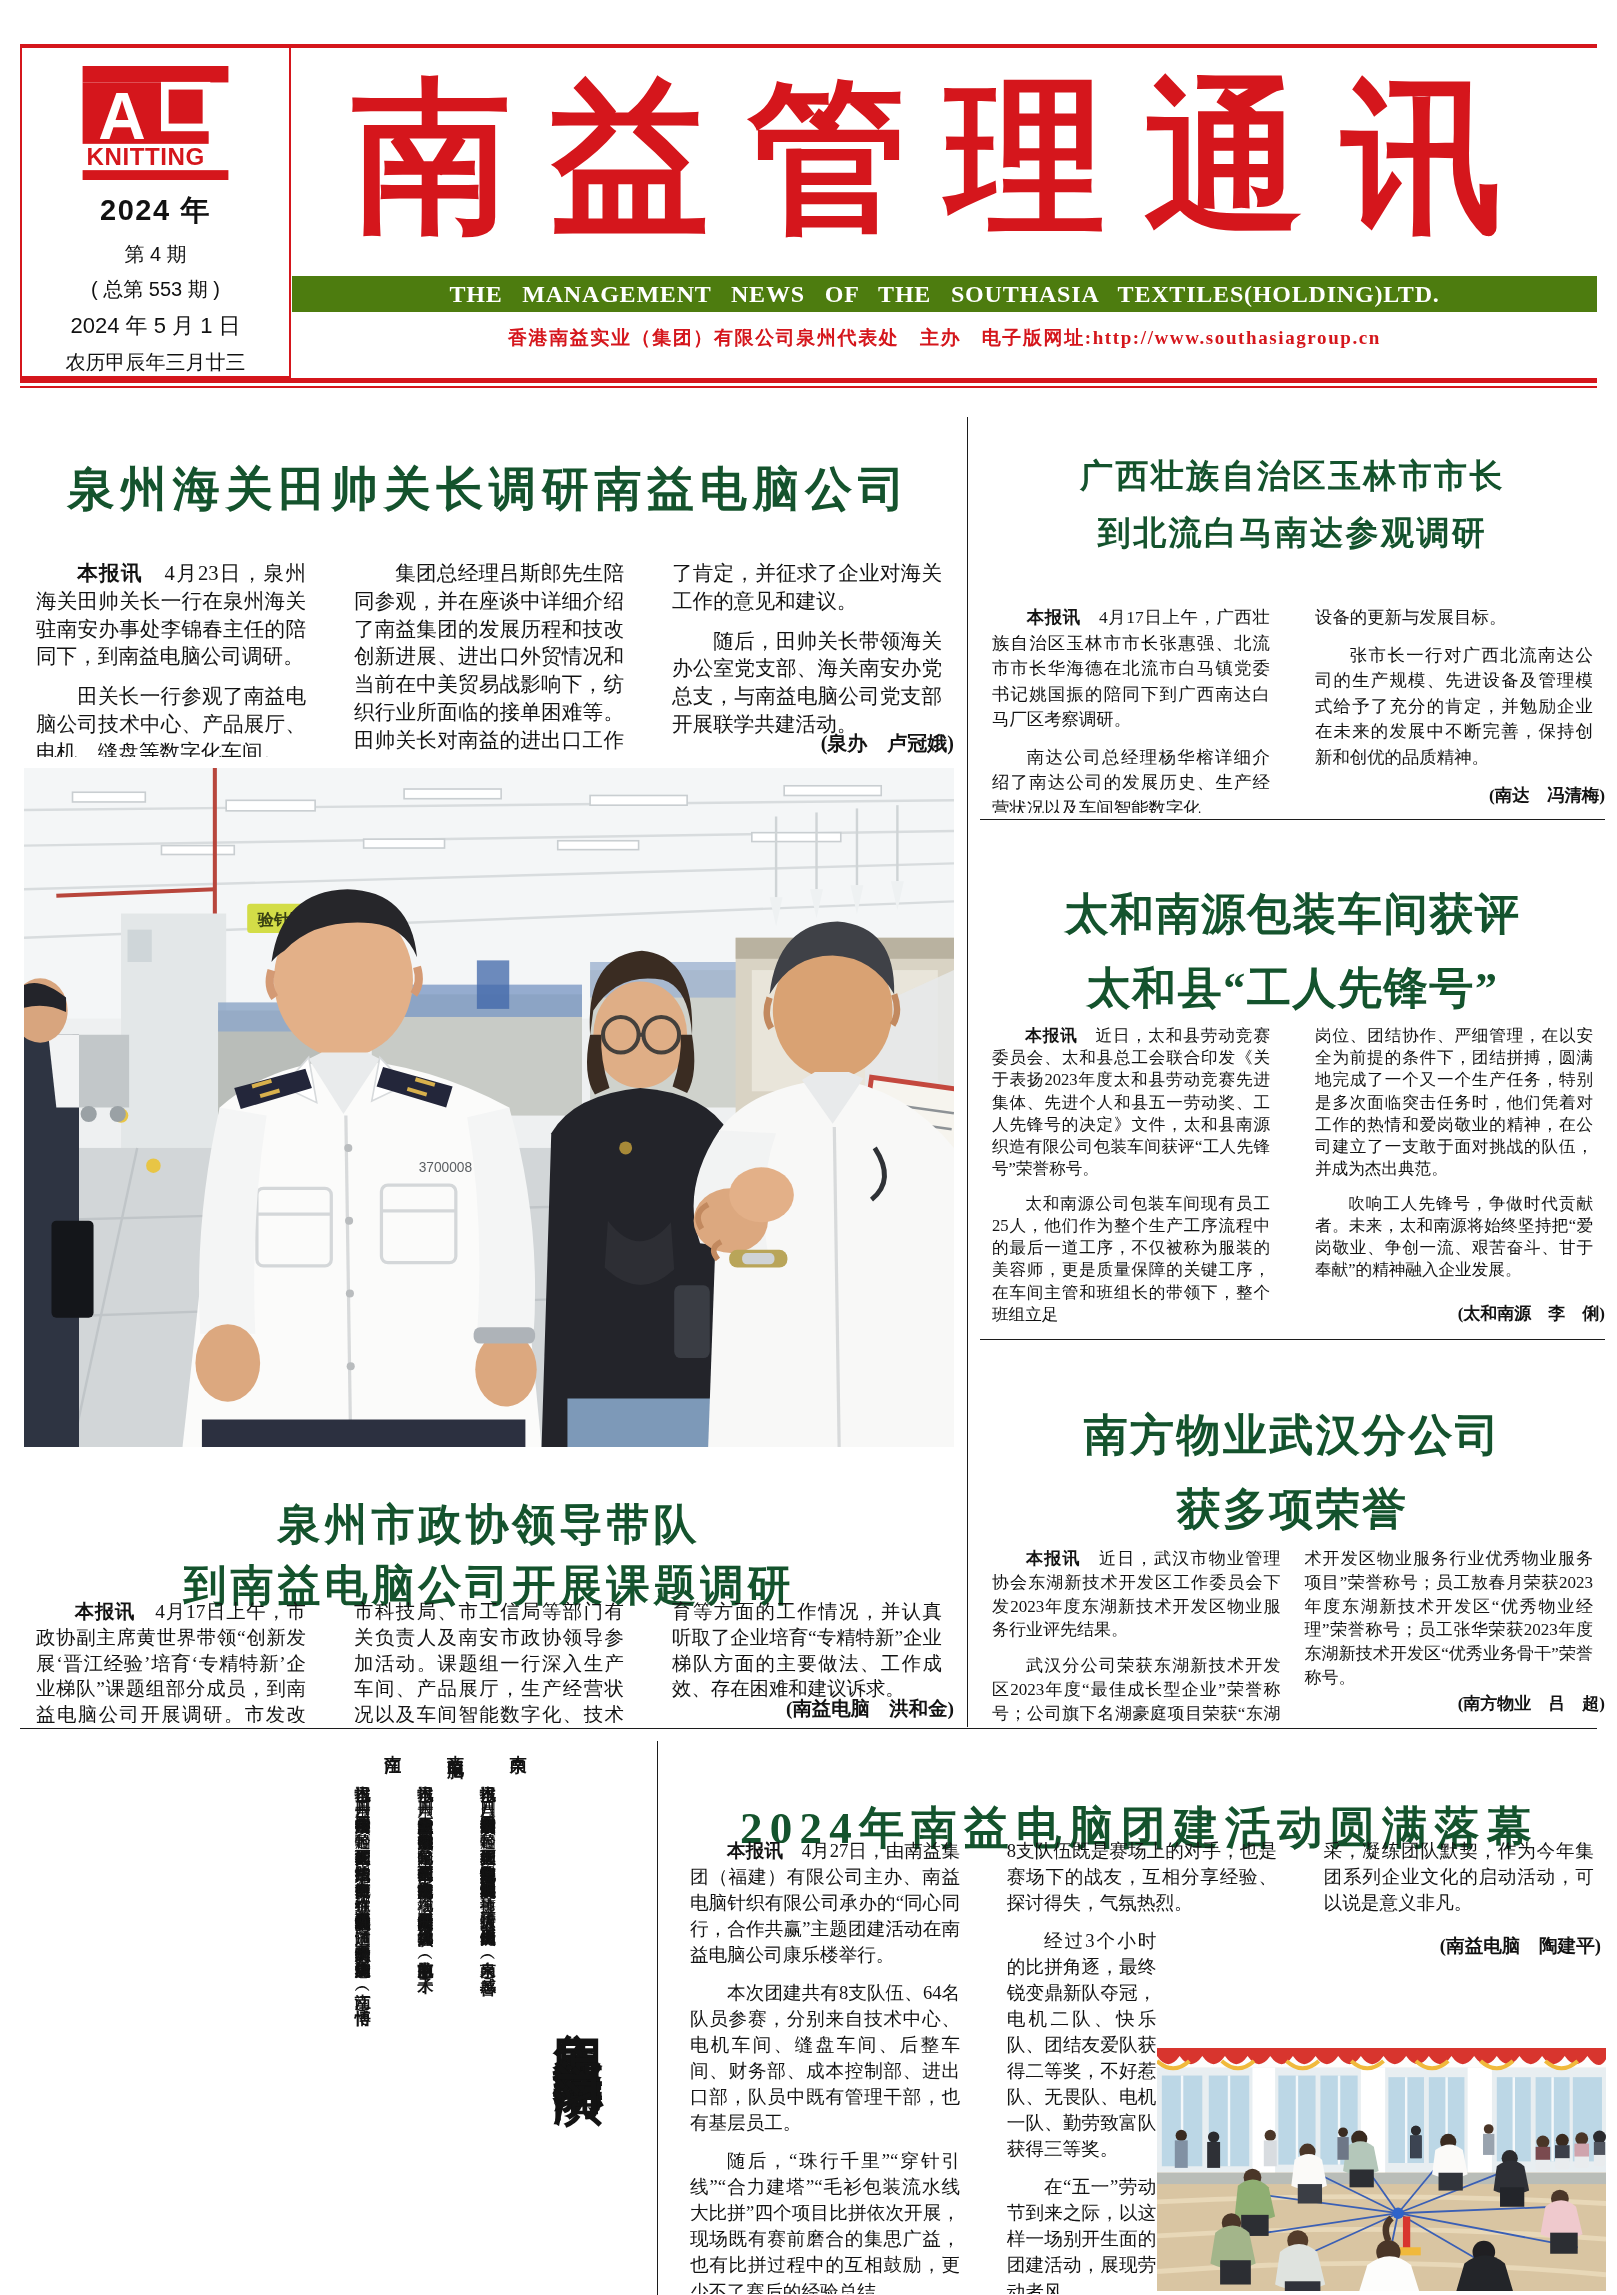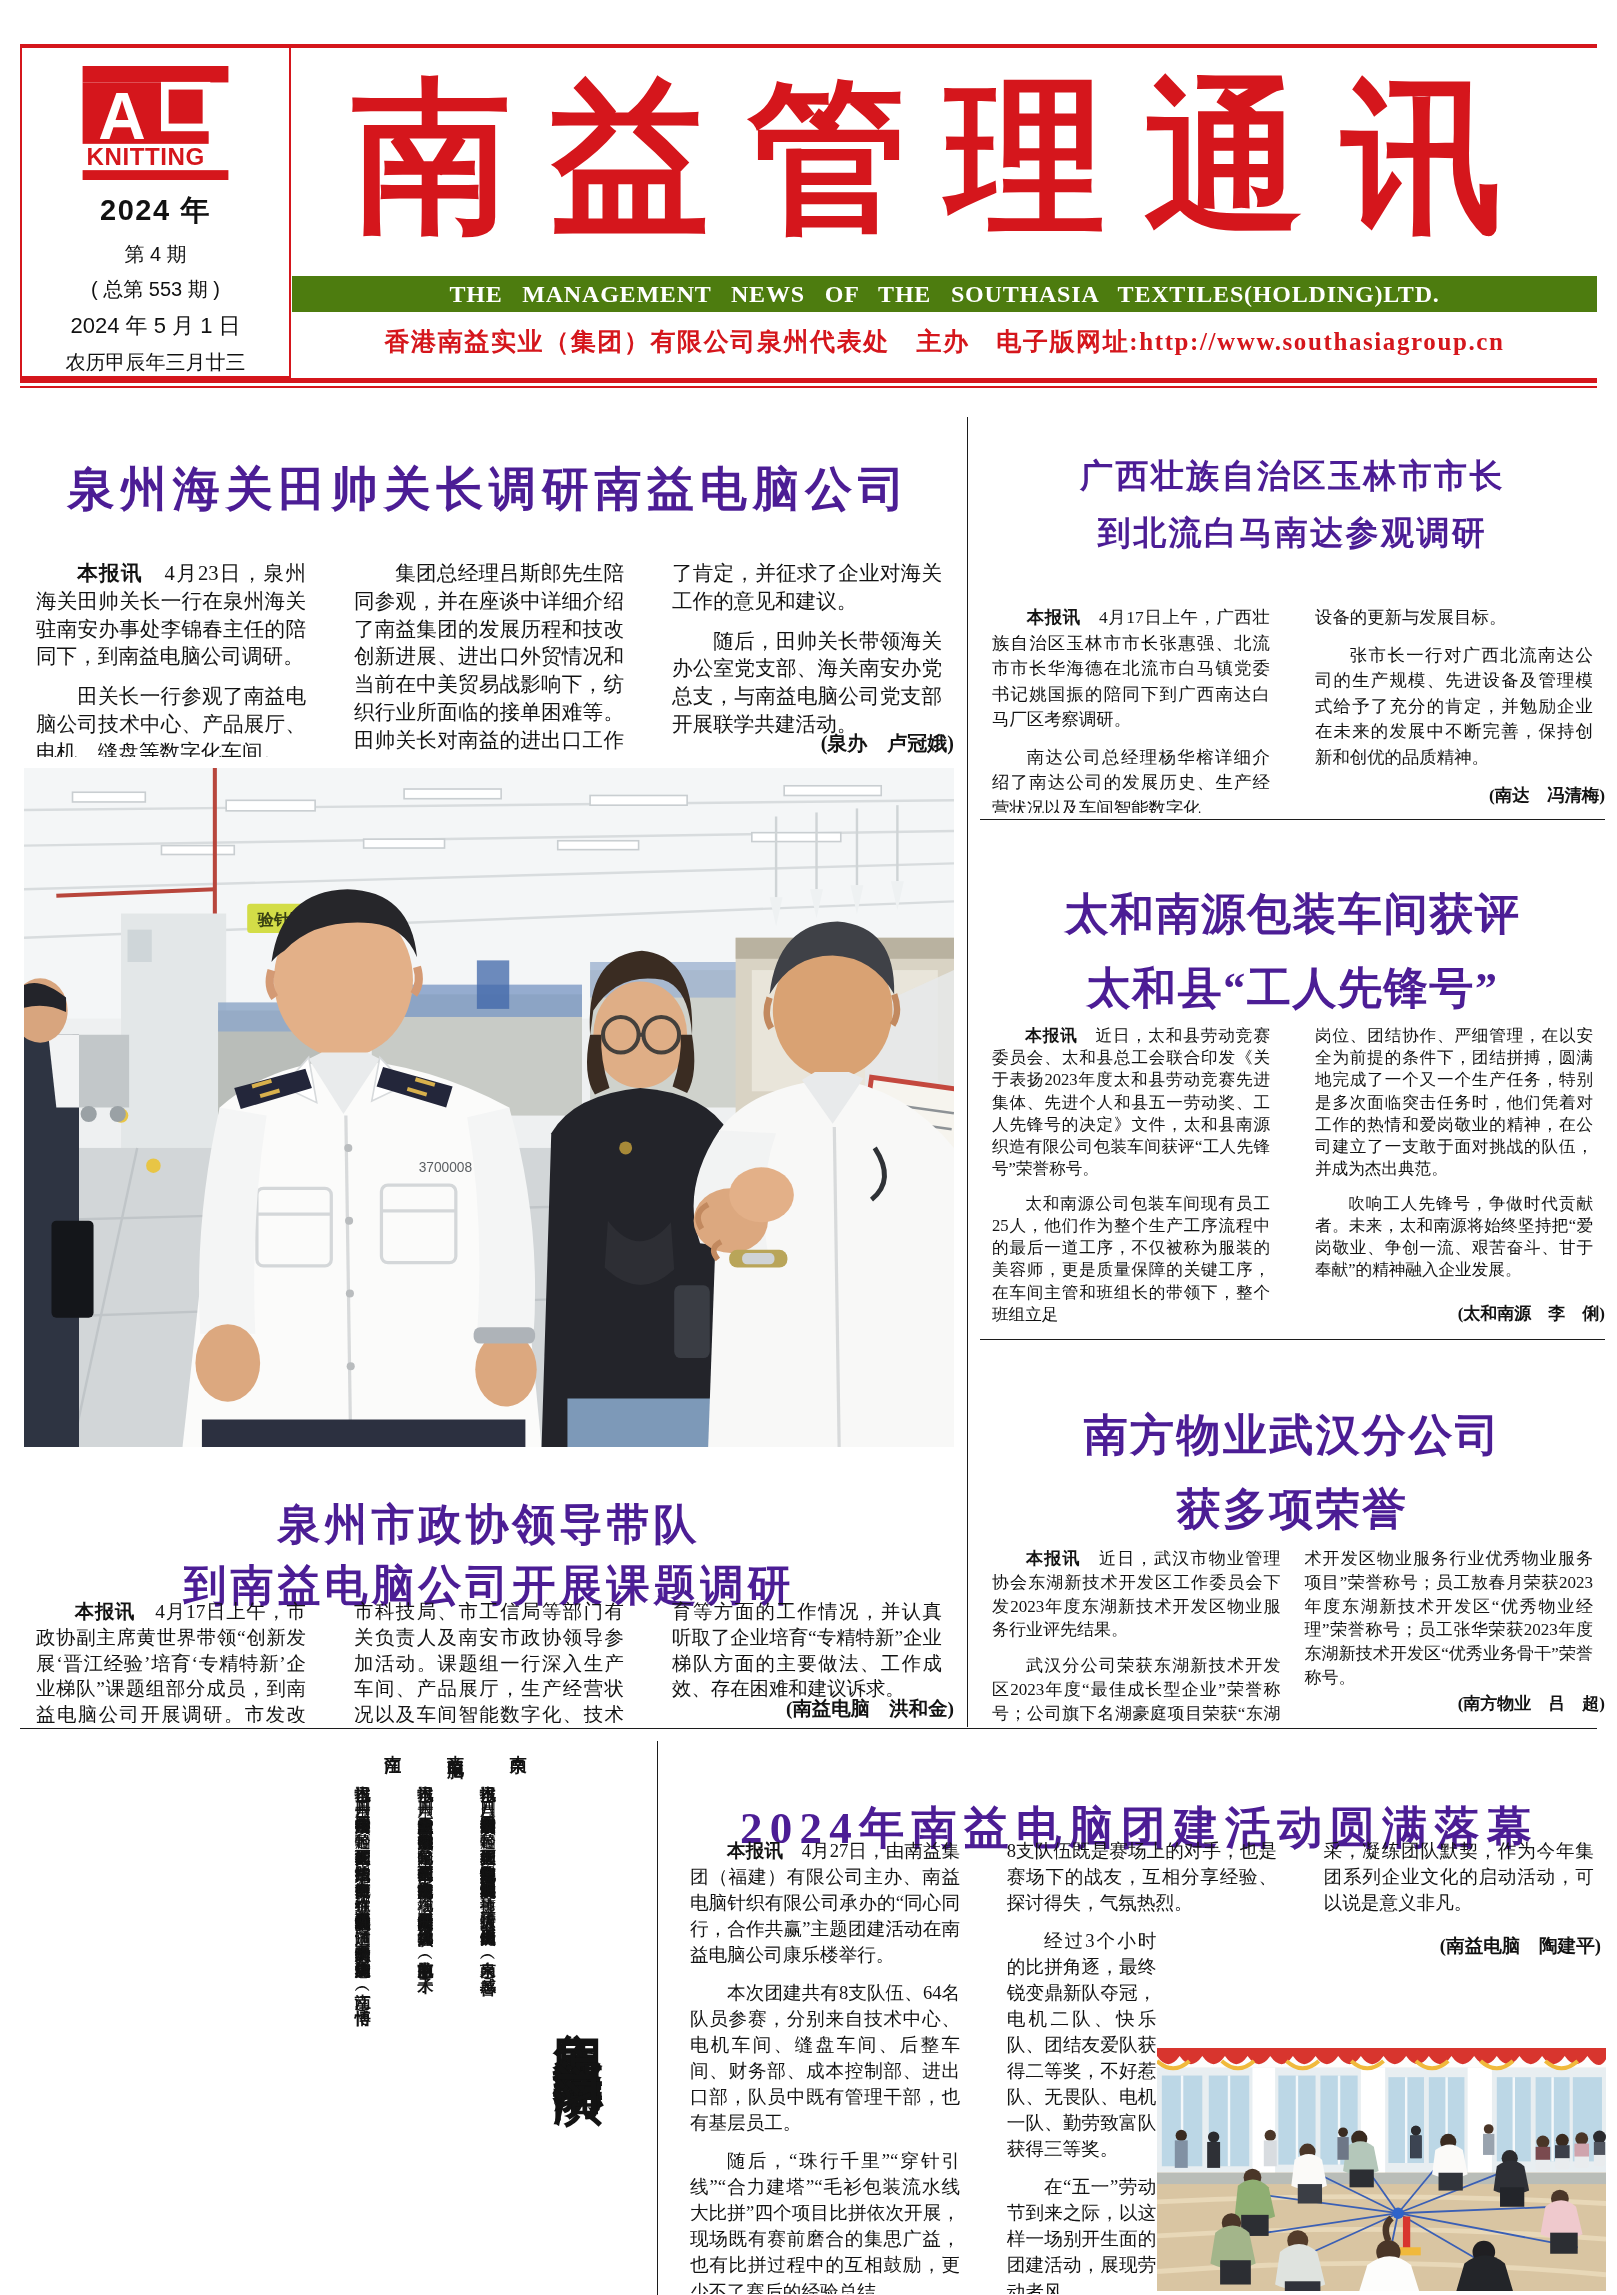--- a/index.html
+++ b/index.html
@@ -23,24 +23,24 @@
   .ed-4{font-size:20px;margin-top:8px;}
   #mh-title{position:absolute;left:275px;top:0px;width:1302px;height:222px;
     display:flex;align-items:center;justify-content:center;
     font-size:159px;font-weight:bold;color:#d5161c;letter-spacing:39px;
     font-family:"DejaVu Serif","Liberation Serif",serif;
     transform:scaleY(1.04);white-space:nowrap;}
   #mh-banner{position:absolute;left:272px;top:228px;width:1305px;height:36px;background:#4d7c0f;
     display:flex;align-items:center;justify-content:center;color:#fff;
     font-weight:bold;font-size:24px;word-spacing:13px;letter-spacing:0.8px;white-space:nowrap;}
   #mh-pub{position:absolute;left:272px;top:277px;width:1305px;text-align:center;color:#d5161c;
-    font-weight:bold;font-size:25px;letter-spacing:1.6px;white-space:nowrap;}
+    font-weight:bold;font-size:19px;letter-spacing:1.6px;white-space:nowrap;}
   .rule-double{left:20px;width:1577px;top:378px;height:3.2px;border-top:5.7px solid #d5161c;border-bottom:2.4px solid #d5161c;}
   
-  .headline{font-weight:900;text-align:center;color:#4c1d95;
+  .headline{font-weight:900;text-align:center;color:#14532d;
     font-family:"Liberation Serif","DejaVu Serif",serif;}
   .cols{display:flex;}
   .cols .col{flex:1;}
   .col p{margin:12px;text-indent:2em;text-align:justify;}
   .col p.noind{text-indent:0;}
   .col p b{font-weight:bold;}
   .byline{text-align:right;font-weight:bold;padding-right:4.9px;}
   .hdiv{border-top:1.6px solid #1c1c1c;height:0;}
   .vdiv{border-left:1.6px solid #1c1c1c;width:0;}
   

